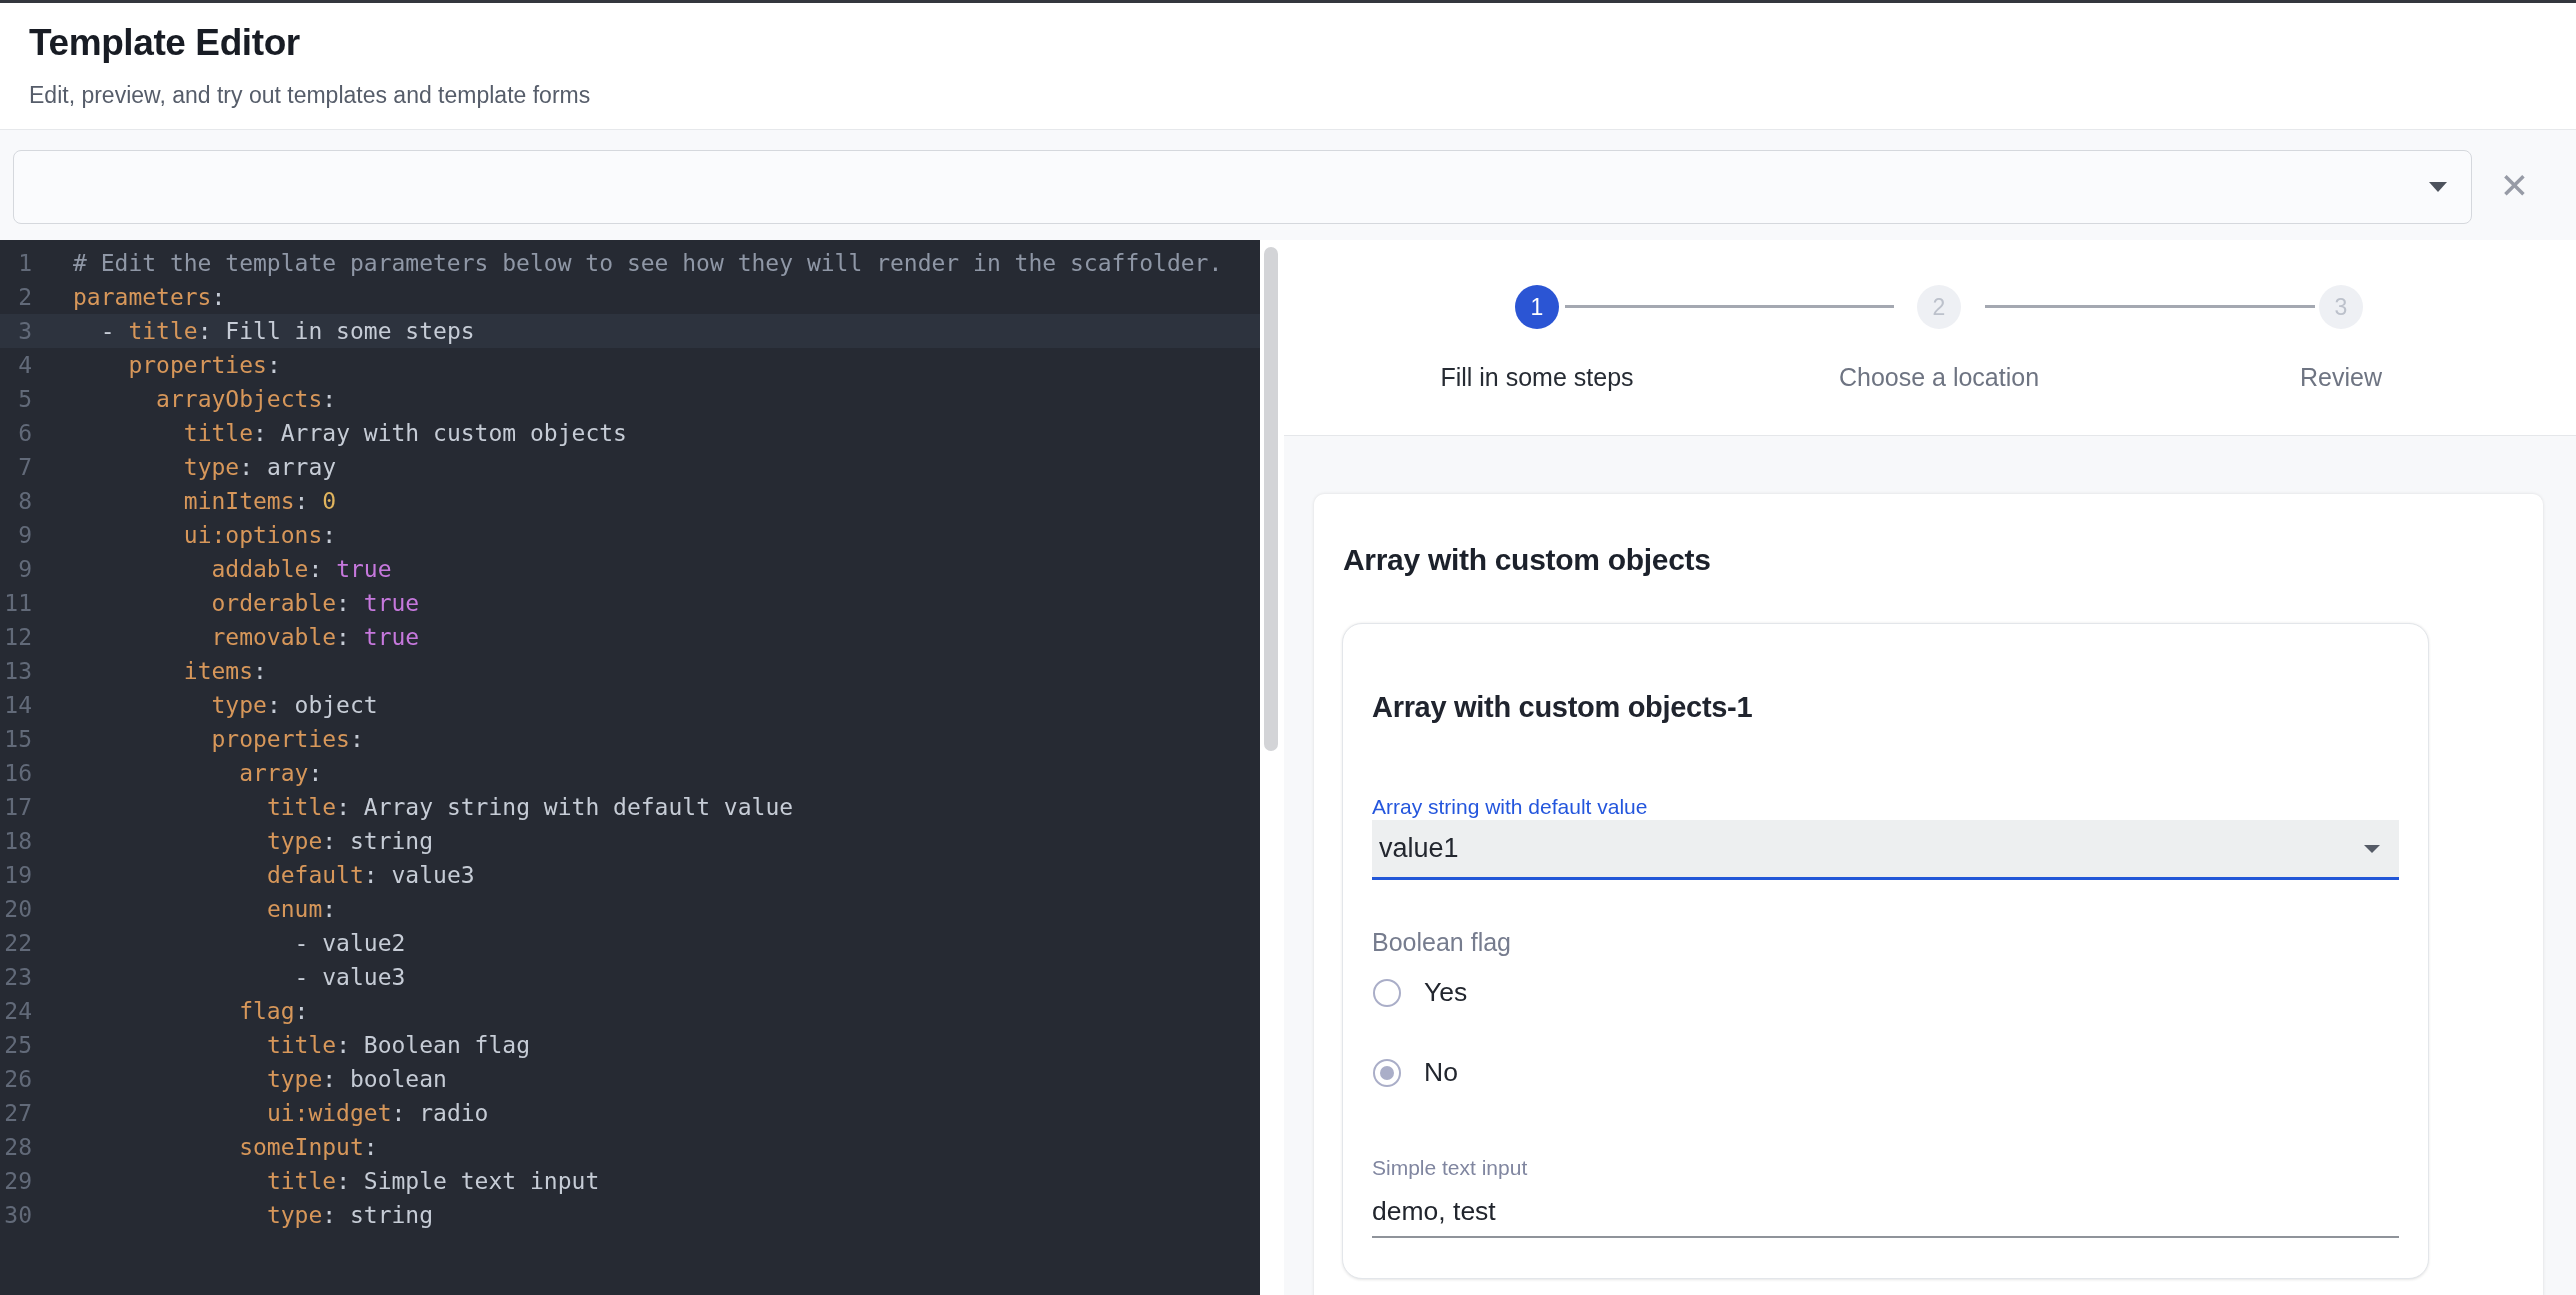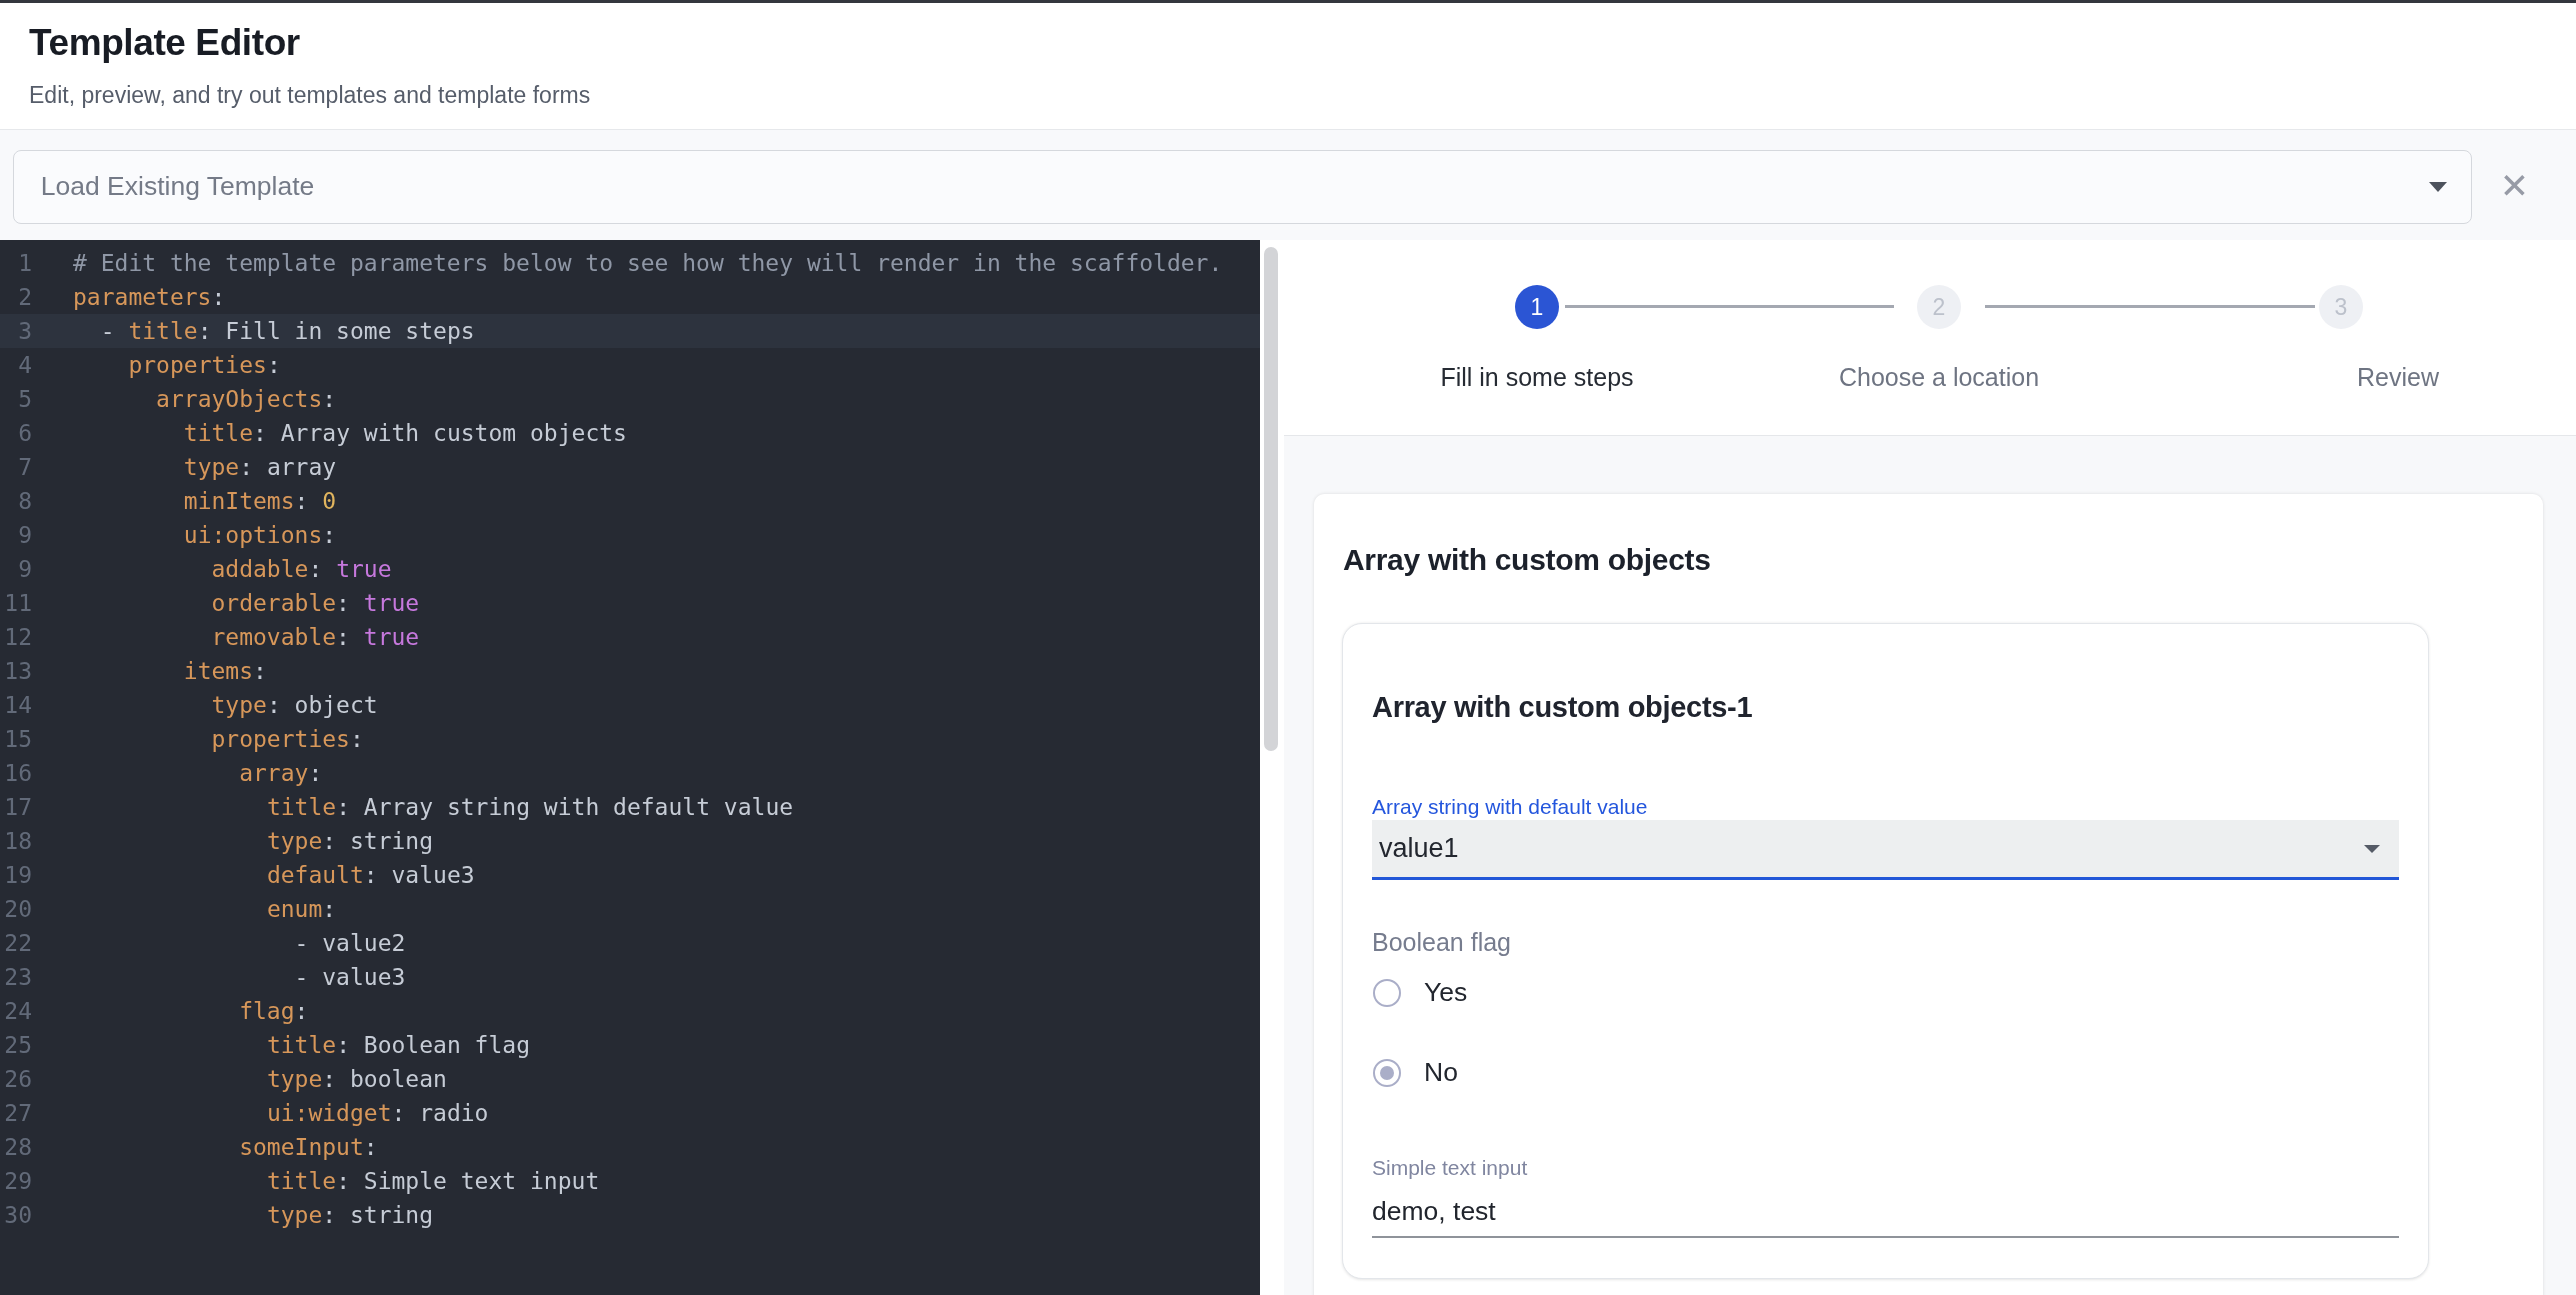--- a/index.html
+++ b/index.html
@@ -94,21 +94,20 @@
   <button class="kebab-btn" title="More options">
     <span class="dot"></span>
     <span class="dot"></span>
     <span class="dot"></span>
   </button>
 </header>
 <div class="hdr-divider"></div>
 
 <div class="load-row">
   <div class="load-select">
-    <span class="load-placeholder">Load Existing Template</span>
     <span class="caret-down"></span>
   </div>
   <button class="close-btn" title="Close">✕</button>
 </div>
 
 <div class="editor">
   <div class="editor-inner" id="editor-body">
       <div class="cm-line"><span class="ln">1</span><span class="code"><span class="tk-comment"># Edit the template parameters below to see how they will render in the scaffolder.</span></span></div>
       <div class="cm-line"><span class="ln">2</span><span class="code"><span class="tk-key">parameters</span><span class="tk-plain">:</span></span></div>
       <div class="cm-line active"><span class="ln">3</span><span class="code"><span class="tk-plain">  - </span><span class="tk-key">title</span><span class="tk-plain">:</span><span class="tk-plain"> Fill in some steps</span></span></div>
@@ -146,21 +145,21 @@
 
 <div class="right-panel">
   <div class="stepper" id="stepper">
     <div class="step-connector" style="left:281px;width:329px;"></div>
     <div class="step-connector" style="left:701px;width:330px;"></div>
   <div class="step-circle active" style="left: 231px;">1</div>
       <div class="step-label active" style="left: 253px;">Fill in some steps</div>
       <div class="step-circle upcoming" style="left: 633px;">2</div>
       <div class="step-label upcoming" style="left: 655px;">Choose a location</div>
       <div class="step-circle upcoming" style="left: 1035px;">3</div>
-      <div class="step-label upcoming" style="left: 1114px; text-align: center;">Review</div>
+      <div class="step-label upcoming" style="left: 1057px; text-align: center;">Review</div>
     </div>
   <div class="panel-divider"></div>
 
   <div class="form-area">
     <div class="outer-card">
       <h2 class="section-title">Array with custom objects</h2>
 
       <div class="inner-card">
         <h3 class="item-title">Array with custom objects-1</h3>
 

